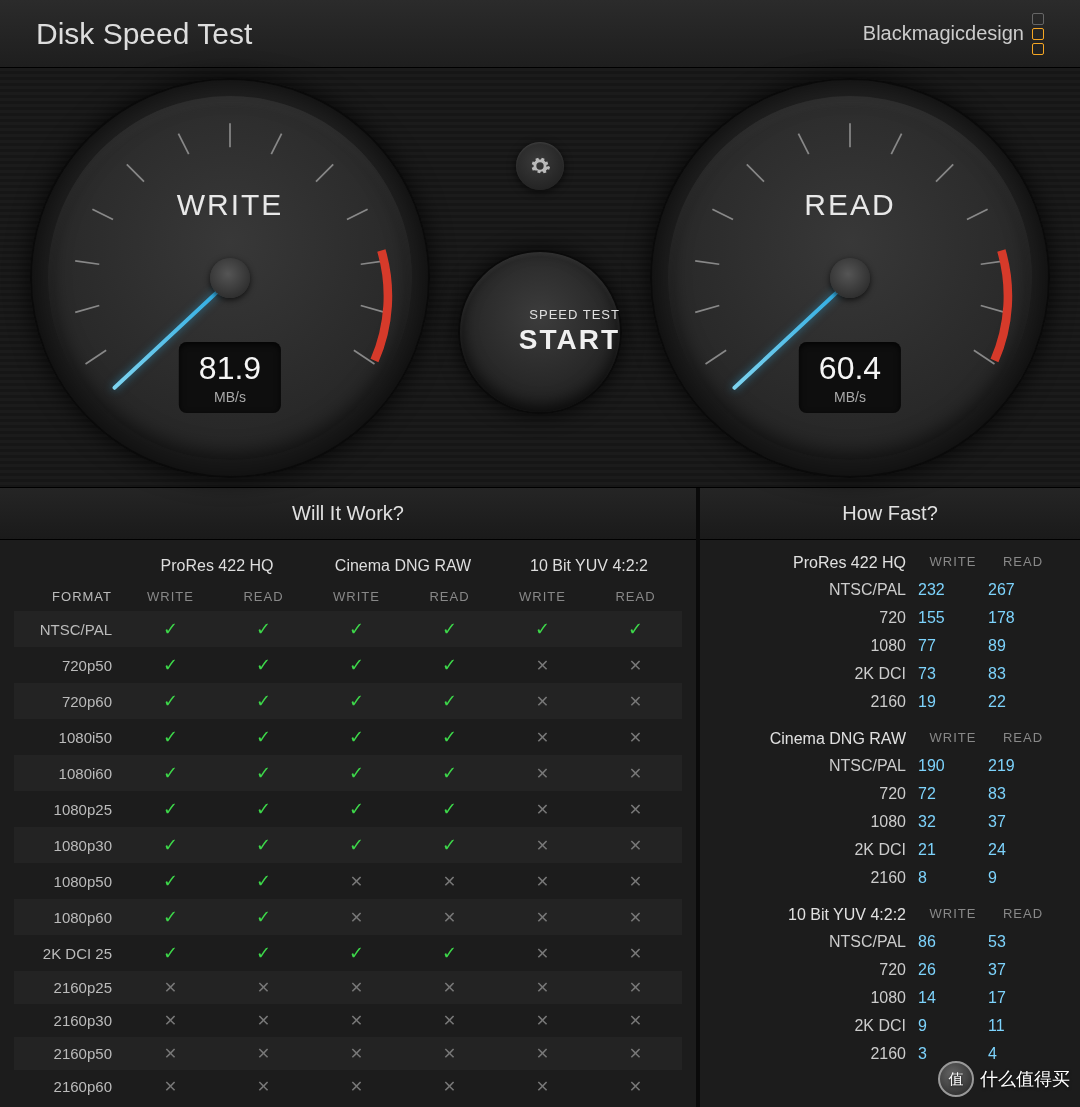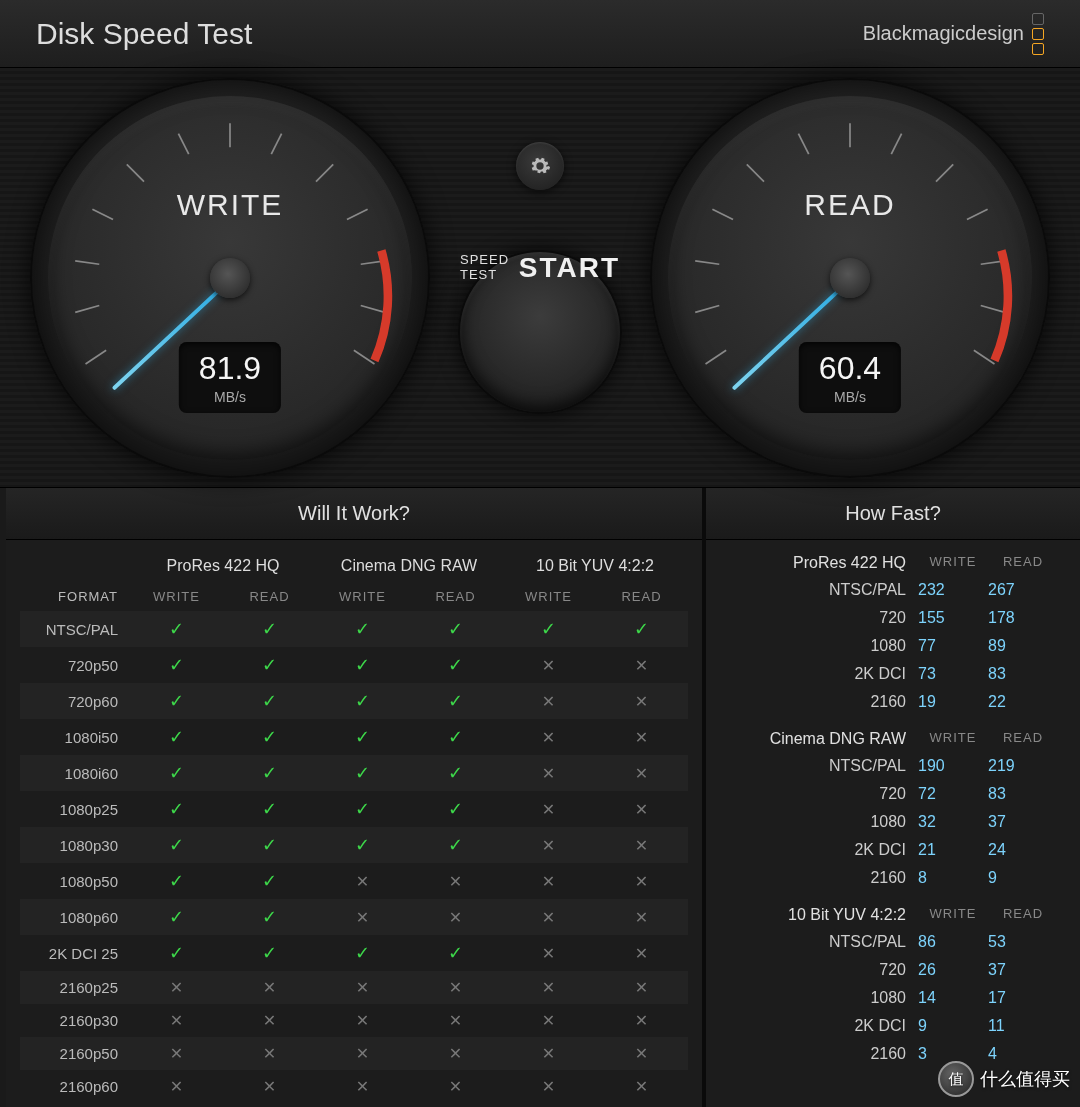--- a/index.html
+++ b/index.html
@@ -122,30 +122,30 @@
   justify-content: center;
   color: #bbb;
   cursor: pointer;
 }
 .start-btn {
   width: 164px; height: 164px;
   border-radius: 50%;
   background: radial-gradient(circle at 50% 40%, #3c3c3c, #181818);
   box-shadow: 0 0 20px rgba(0,0,0,0.8), inset 0 2px 4px rgba(255,255,255,0.08), inset 0 -6px 16px rgba(0,0,0,0.7);
   display: flex;
-  flex-direction: row;
-  align-items: flex-start;
+  flex-direction: column;
+  align-items: flex-end;
   justify-content: center;
   cursor: pointer;
   border: 2px solid #0a0a0a;
 }
 .start-small { font-size: 13px; letter-spacing: 1px; color: #e0e0e0; margin-bottom: 2px; }
 .start-big { font-size: 28px; font-weight: 600; letter-spacing: 2px; color: #f0f0f0; }
 
-.tables { display: flex; height: 619px; margin-left: 6px; }
+.tables { display: flex; height: 619px; }
 .panel { background: #1c1c1c; }
 .panel-left { flex: 0 0 700px; border-right: 4px solid #0a0a0a; }
 .panel-right { flex: 1; }
 .panel-title {
   text-align: center;
   padding: 14px 0;
   font-size: 20px;
   color: #e0e0e0;
   border-bottom: 1px solid #000;
   background: linear-gradient(#252525, #1a1a1a);

